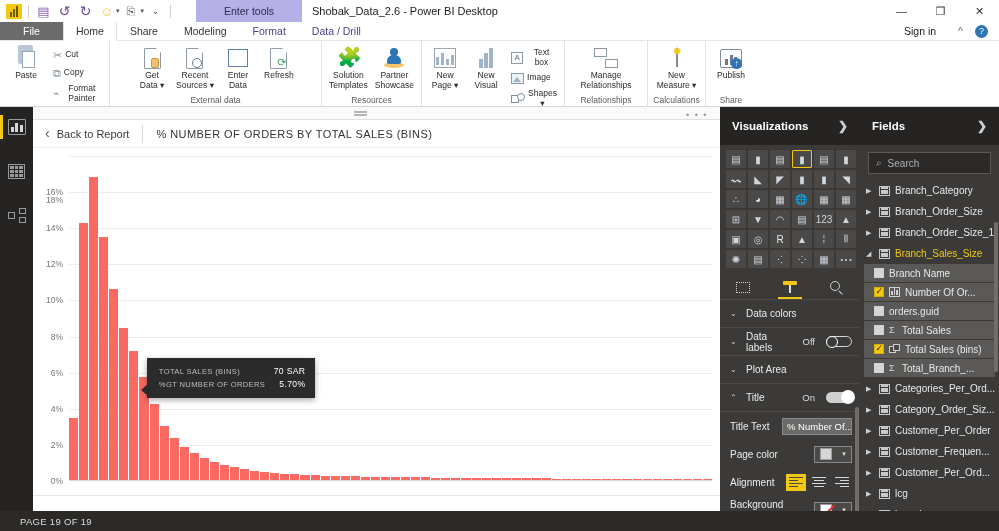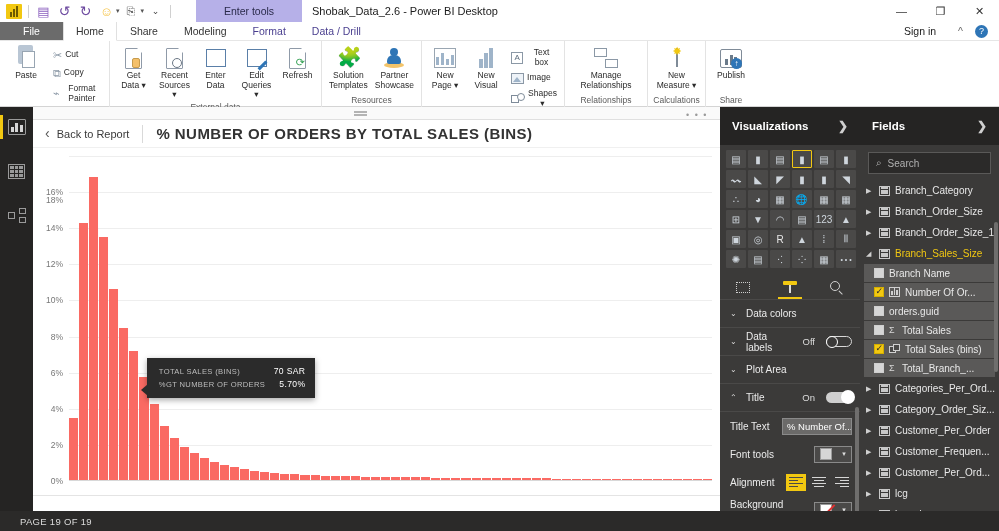--- a/index.html
+++ b/index.html
@@ -153,21 +153,21 @@
 
   
   .canvas { position:absolute; top:120px; left:33px; width:687px; bottom:20px; background:#fff; }
   .visual-header {
     height:28px; display:flex; align-items:center; padding-left:12px; gap:0px;
     border-bottom:1px solid #f0f0f0;
   }
   .back-report { display:flex; align-items:center; gap:7px; color:#3a3a3a; font-size:11px; cursor:default; }
   .chev-left { font-size:14px; color:#555; line-height:11px; }
   .vdiv { width:1px; height:18px; background:#d9d9d9; margin:0 13px; }
-  .visual-title { font-size:15px; font-weight:bold; letter-spacing:0.45px; color:#333; }
+  .visual-title { font-size:11px; font-weight:normal; letter-spacing:0.45px; color:#333; }
 
   .plot-wrap { position:absolute; top:28px; left:0; right:0; bottom:0; }
   .plot-inner { position:absolute; left:0; top:8px; right:8px; bottom:30px; }
   .yaxis { position:absolute; left:0; top:0; width:34px; height:100%; }
   .ytick { position:absolute; right:4px; font-size:8.5px; color:#777; transform:translateY(-50%); white-space:nowrap; }
   .gridarea { position:absolute; left:36px; top:0; right:0; bottom:0; }
   .gline { position:absolute; left:0; right:0; height:1px; background:#eeeeee; }
   .baseline { position:absolute; left:0; right:0; bottom:0; height:1px; background:#d8d8d8; }
   .bars { position:absolute; left:0; right:0; bottom:1px; top:0; display:flex; align-items:flex-end; gap:1px; }
   .bar { flex:1 1 0; background:#fa6a63; min-height:1px; }
@@ -372,27 +372,20 @@
           </span>
           <span class="rbtn-lbl">Recent</span>
           <span class="rbtn-lbl"><span>Sources</span> ▾</span>
         </div>
         <div class="rbtn">
           <span class="rbtn-ico">
             <span class="ic-grid"><span class="ic-grid-top"></span></span>
           </span>
           <span class="rbtn-lbl">Enter</span>
           <span class="rbtn-lbl">Data</span>
-        </div>
-        <div class="rbtn">
-          <span class="rbtn-ico">
-            <span class="ic-grid" style="position:relative;"><span class="ic-grid-top"></span><span class="badge-pen"></span></span>
-          </span>
-          <span class="rbtn-lbl">Edit</span>
-          <span class="rbtn-lbl"><span>Queries</span> ▾</span>
         </div>
         <div class="rbtn">
           <span class="rbtn-ico">
             <span class="ic-doc" style="position:relative;">
                 <span class="badge-refresh">⟳</span>
               </span>
           </span>
           <span class="rbtn-lbl">Refresh</span>
         </div>
       </div>
@@ -837,21 +830,21 @@
         <span class="toggle on">
             <span class="knob"></span>
           </span>
       </div>
 
       <div class="fmt-sub">
         <span class="fmt-lbl">Title Text</span>
         <span class="tbox">% Number Of...</span>
       </div>
       <div class="fmt-sub">
-        <span class="fmt-lbl">Font tools</span>
+        <span class="fmt-lbl">Page color</span>
         <span class="swatch-wrap">
           <span class="swatch"></span>
           <span class="sw-caret">▾</span>
         </span>
       </div>
       <div class="fmt-sub">
         <span class="fmt-lbl">Alignment</span>
         <span class="align-group">
           <span class="align-btn sel">
               <i style="width:100%"></i>

